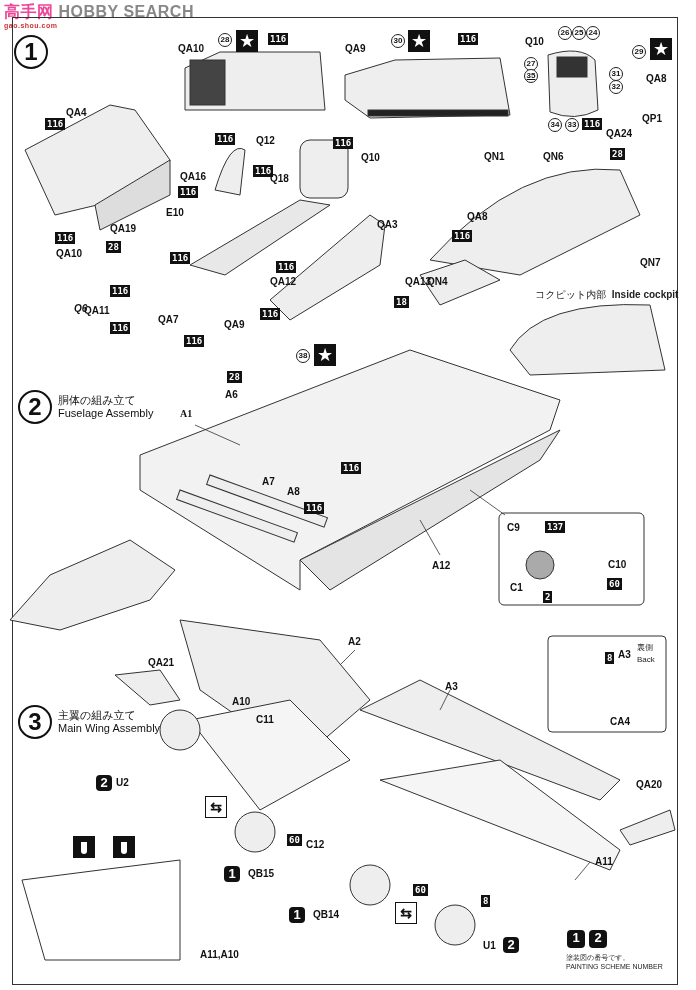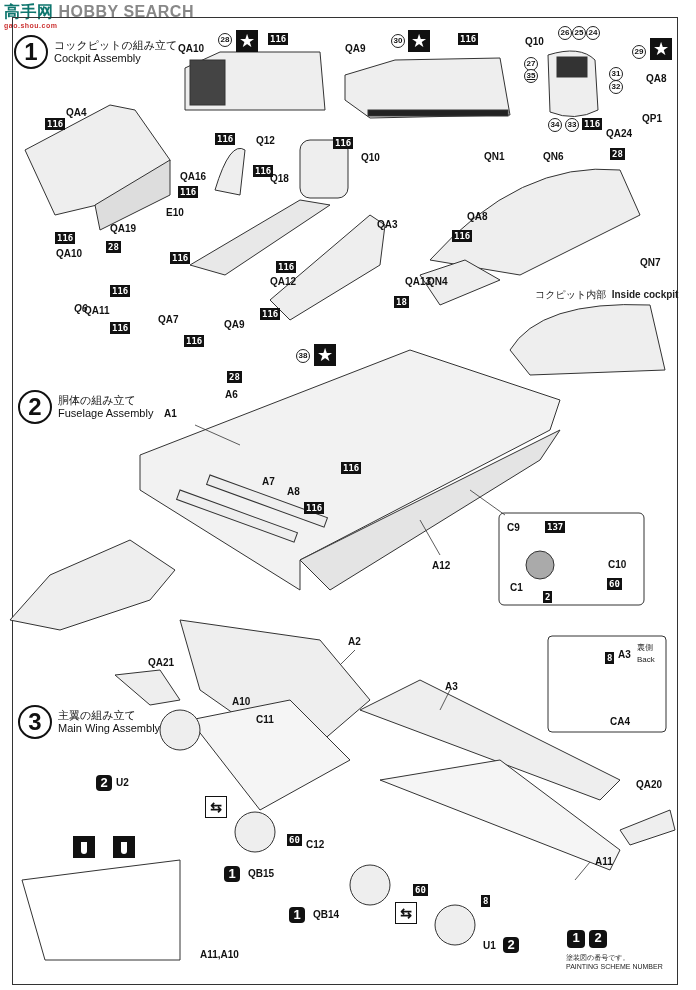--- a/index.html
+++ b/index.html
@@ -9,21 +9,21 @@
   .lbl{position:absolute;font-weight:bold;font-size:10px;line-height:14px;white-space:nowrap;color:#111;}
   .paint{position:absolute;background:#111;color:#fff;font-weight:bold;font-size:9px;line-height:12px;padding:0 2px;font-family:"DejaVu Sans Mono",monospace;}
   .circnum{position:absolute;width:12px;height:12px;border-radius:50%;border:1px solid #222;font-size:8px;line-height:12px;text-align:center;background:#fff;font-weight:bold;}
   .star{position:absolute;width:22px;height:22px;background:#111;color:#fff;font-size:18px;line-height:22px;text-align:center;}
   .step{position:absolute;display:flex;align-items:center;}
   .step .num{width:30px;height:30px;border:2.5px solid #111;border-radius:50%;font-weight:bold;font-size:24px;line-height:30px;text-align:center;background:#fff;}
   .step .txt{margin-left:6px;font-size:11px;line-height:13px;}
   .scheme{position:absolute;width:16px;height:16px;background:#111;color:#fff;border-radius:4px;font-weight:bold;font-size:13px;line-height:16px;text-align:center;}
   .swap{position:absolute;width:20px;height:20px;border:1px solid #111;background:#fff;font-size:14px;line-height:20px;text-align:center;font-weight:bold;}
   .wm{position:absolute;left:4px;top:2px;font-size:16px;font-weight:bold;color:#888;letter-spacing:0.5px;}
-  .wm .logo{color:#0f766e;}
+  .wm .logo{color:#ec4899;}
   .wm .url{position:absolute;left:0;top:20px;font-size:7px;color:#c33;background:#fff;}
   .note{position:absolute;font-size:8px;line-height:10px;color:#222;}
   .finger{position:absolute;width:22px;height:22px;background:#111;}
   .finger::after{content:"";position:absolute;left:8px;top:6px;width:6px;height:12px;background:#fff;border-radius:0 0 3px 3px;}
 </style>
 </head>
 <body>
 
 <div class="wm">
   <span class="logo">高手网</span>
@@ -95,24 +95,20 @@
     <line x1="440" y1="555" x2="420" y2="520"></line>
     <line x1="450" y1="690" x2="440" y2="710"></line>
     <line x1="355" y1="650" x2="340" y2="665"></line>
     <line x1="590" y1="862" x2="575" y2="880"></line>
     <line x1="505" y1="515" x2="470" y2="490"></line>
   </g>
 </svg>
 
 <div class="step" style="left:14px;top:35px;">
   <div class="num">1</div>
-  <div class="txt">
-    <div>コックピットの組み立て</div>
-    <div>Cockpit Assembly</div>
-  </div>
 </div>
 
 <div class="lbl" style="left:178px;top:42px;">QA10</div>
 <div class="circnum" style="left:218px;top:33px;">28</div>
 <div class="star" style="left:236px;top:30px;">★</div>
 <div class="paint" style="left:268px;top:33px;">116</div>
 
 <div class="lbl" style="left:345px;top:42px;">QA9</div>
 <div class="circnum" style="left:391px;top:34px;">30</div>
 <div class="star" style="left:408px;top:30px;">★</div>
@@ -182,21 +178,21 @@
   <div class="num">2</div>
   <div class="txt">
     <div>胴体の組み立て</div>
     <div>Fuselage Assembly</div>
   </div>
 </div>
 <div class="circnum" style="left:296px;top:349px;text-align:center;">38</div>
 <div class="star" style="left:314px;top:344px;">★</div>
 <div class="paint" style="left:227px;top:371px;">28</div>
 <div class="lbl" style="left:225px;top:388px;">A6</div>
-<div class="lbl" style="left:164px;top:407px;">A1</div>
+<div class="lbl" style="left:180px;top:407px;font-family:Liberation Serif, serif;">A1</div>
 <div class="paint" style="left:341px;top:462px;">116</div>
 <div class="lbl" style="left:262px;top:475px;">A7</div>
 <div class="lbl" style="left:287px;top:485px;">A8</div>
 <div class="paint" style="left:304px;top:502px;">116</div>
 <div class="lbl" style="left:432px;top:559px;">A12</div>
 <div class="lbl" style="left:507px;top:521px;">C9</div>
 <div class="paint" style="left:545px;top:521px;">137</div>
 <div class="lbl" style="left:510px;top:581px;">C1</div>
 <div class="paint" style="left:543px;top:591px;">2</div>
 <div class="lbl" style="left:608px;top:558px;">C10</div>

